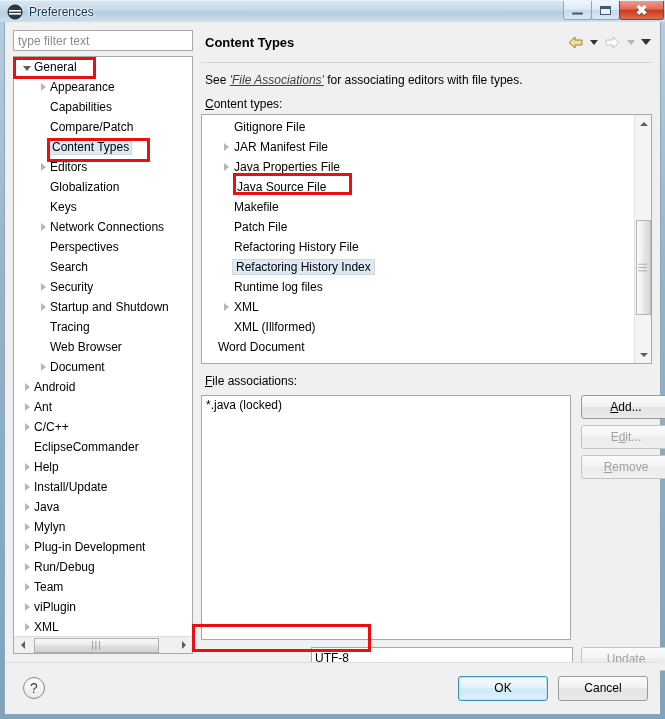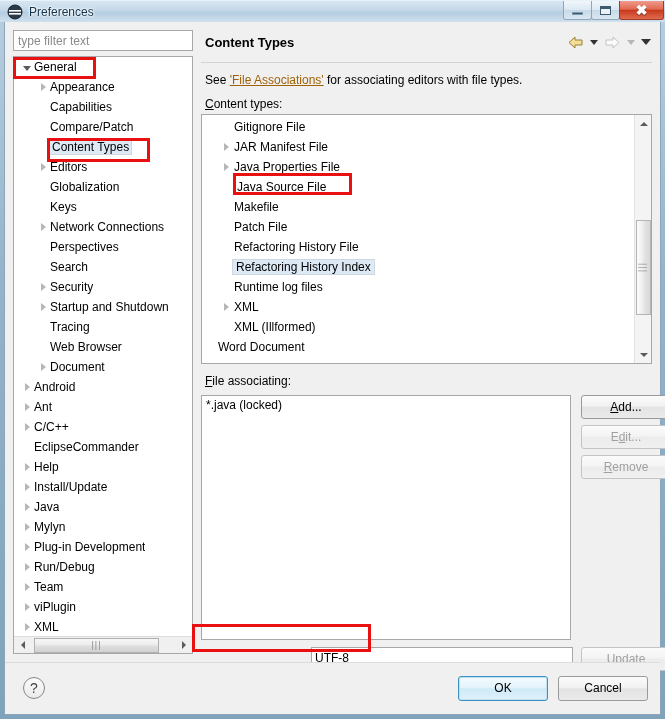--- a/index.html
+++ b/index.html
@@ -169,21 +169,21 @@
     display: flex; align-items: center; gap: 2px;
   }
   .tb-item { width: 20px; height: 20px; display:flex; align-items:center; justify-content:center; }
   .tb-item.small { width: 13px; }
   #header-rule {
     height: 1px; background: #d4d4d4; margin: 2px 0 0 0;
   }
   #see-line {
     font-size: 12px; color: #000; padding: 10px 0 0 4px;
   }
-  #see-line a { color: #a16207; text-decoration: underline; }
+  #see-line a { color: #404040; text-decoration: underline; font-style: italic; }
   .field-label {
     font-size: 12px; color: #000; padding: 10px 0 3px 4px;
   }
   .field-label u { text-decoration: underline; }
 
   
   #ct-box {
     position: relative; height: 250px;
     background: #ffffff; border: 1px solid #a7a6aa;
     overflow: hidden;
@@ -600,21 +600,21 @@
             <div class="vs-thumb" style="top:105px;height:95px;">
               <span class="vgrip">|||</span>
             </div>
             <div class="vs-arrow down">
               <i class="arrow-down"></i>
             </div>
           </div>
         </div>
 
         <div class="field-label">
-          <u>F</u><span>ile associating:</span>
+          <u>F</u><span>ile associations:</span>
         </div>
 
         <div id="fa-row">
           <div id="fa-box">
               <div class="fa-item">*.java (locked)</div>
             </div>
           <div id="fa-buttons">
             <div class="btn">
               <u>A</u><span>dd...</span>
             </div>

